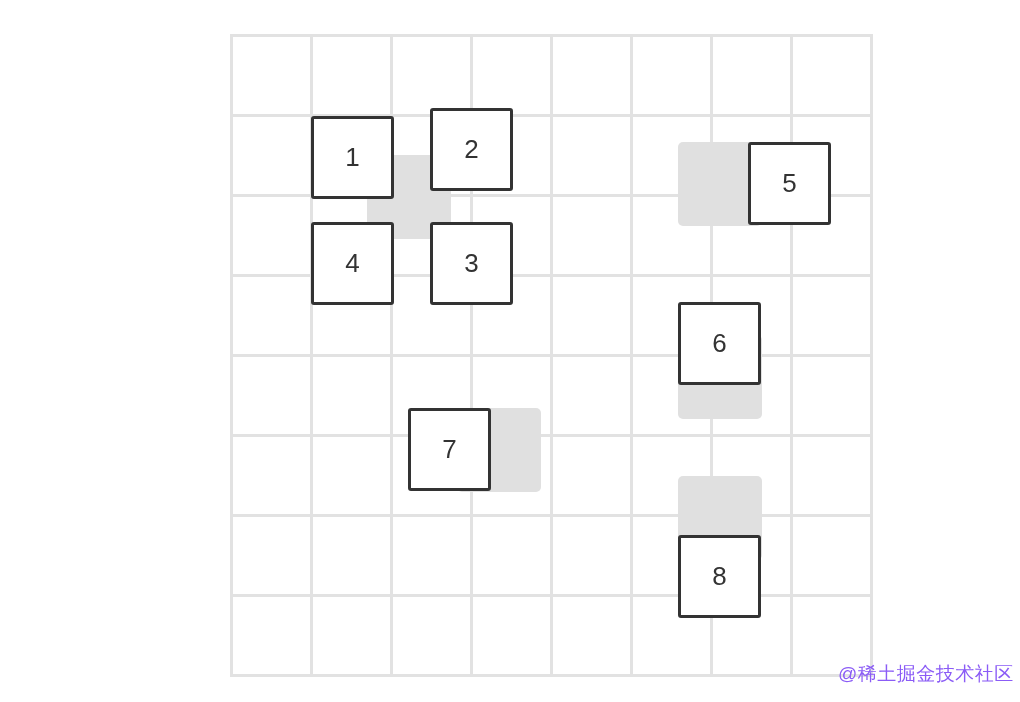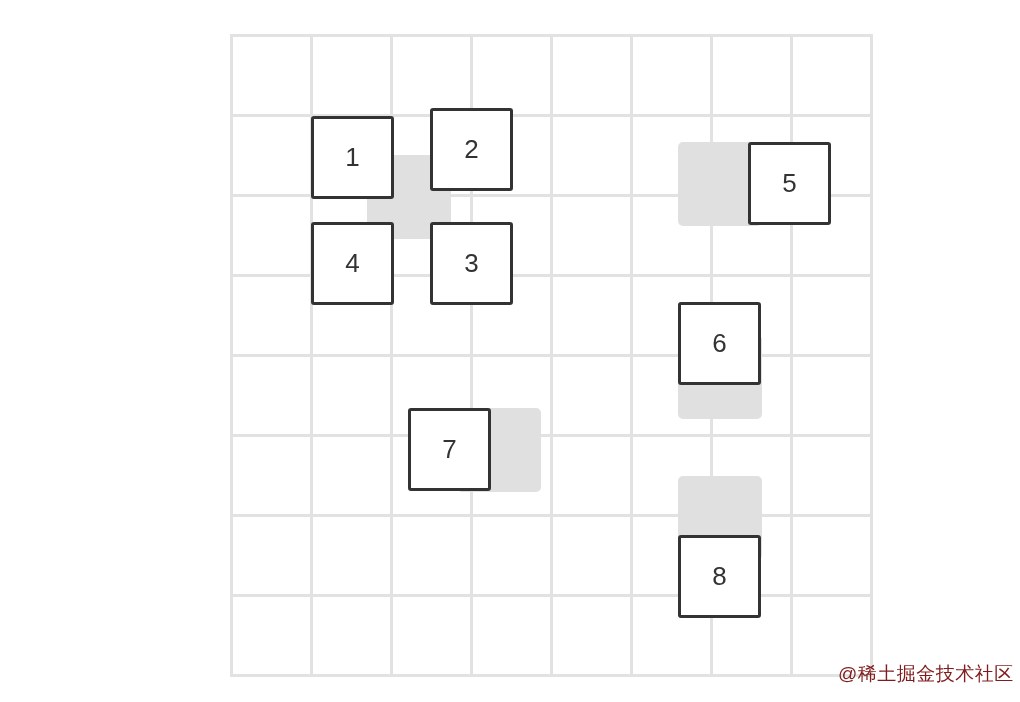--- a/index.html
+++ b/index.html
@@ -45,14 +45,14 @@
     <div class="shadow" style="left: 678px; top: 476px; width: 84px; height: 84px; background: rgb(224, 224, 224); border-radius: 5px;"></div>
     <div class="shadow" style="left: 457px; top: 408px; width: 84px; height: 84px; background: rgb(224, 224, 224); border-radius: 5px;"></div>
     <div class="box" style="left: 311px; top: 116px; width: 83px; height: 83px; background: rgb(255, 255, 255); border: 3px solid rgb(51, 51, 51); color: rgb(51, 51, 51);">1</div>
     <div class="box" style="left: 430px; top: 108px; width: 83px; height: 83px; background: rgb(255, 255, 255); border: 3px solid rgb(51, 51, 51); color: rgb(51, 51, 51);">2</div>
     <div class="box" style="left: 430px; top: 222px; width: 83px; height: 83px; background: rgb(255, 255, 255); border: 3px solid rgb(51, 51, 51); color: rgb(51, 51, 51);">3</div>
     <div class="box" style="left: 311px; top: 222px; width: 83px; height: 83px; background: rgb(255, 255, 255); border: 3px solid rgb(51, 51, 51); color: rgb(51, 51, 51);">4</div>
     <div class="box" style="left: 748px; top: 142px; width: 83px; height: 83px; background: rgb(255, 255, 255); border: 3px solid rgb(51, 51, 51); color: rgb(51, 51, 51);">5</div>
     <div class="box" style="left: 678px; top: 302px; width: 83px; height: 83px; background: rgb(255, 255, 255); border: 3px solid rgb(51, 51, 51); color: rgb(51, 51, 51);">6</div>
     <div class="box" style="left: 408px; top: 408px; width: 83px; height: 83px; background: rgb(255, 255, 255); border: 3px solid rgb(51, 51, 51); color: rgb(51, 51, 51);">7</div>
     <div class="box" style="left: 678px; top: 535px; width: 83px; height: 83px; background: rgb(255, 255, 255); border: 3px solid rgb(51, 51, 51); color: rgb(51, 51, 51);">8</div>
-    <div class="watermark" style="color: #7f1d1d;">@稀土掘金技术社区</div>
+    <div class="watermark" style="color: #8b5cf6;">@稀土掘金技术社区</div>
 </div>
 
 </body></html>

